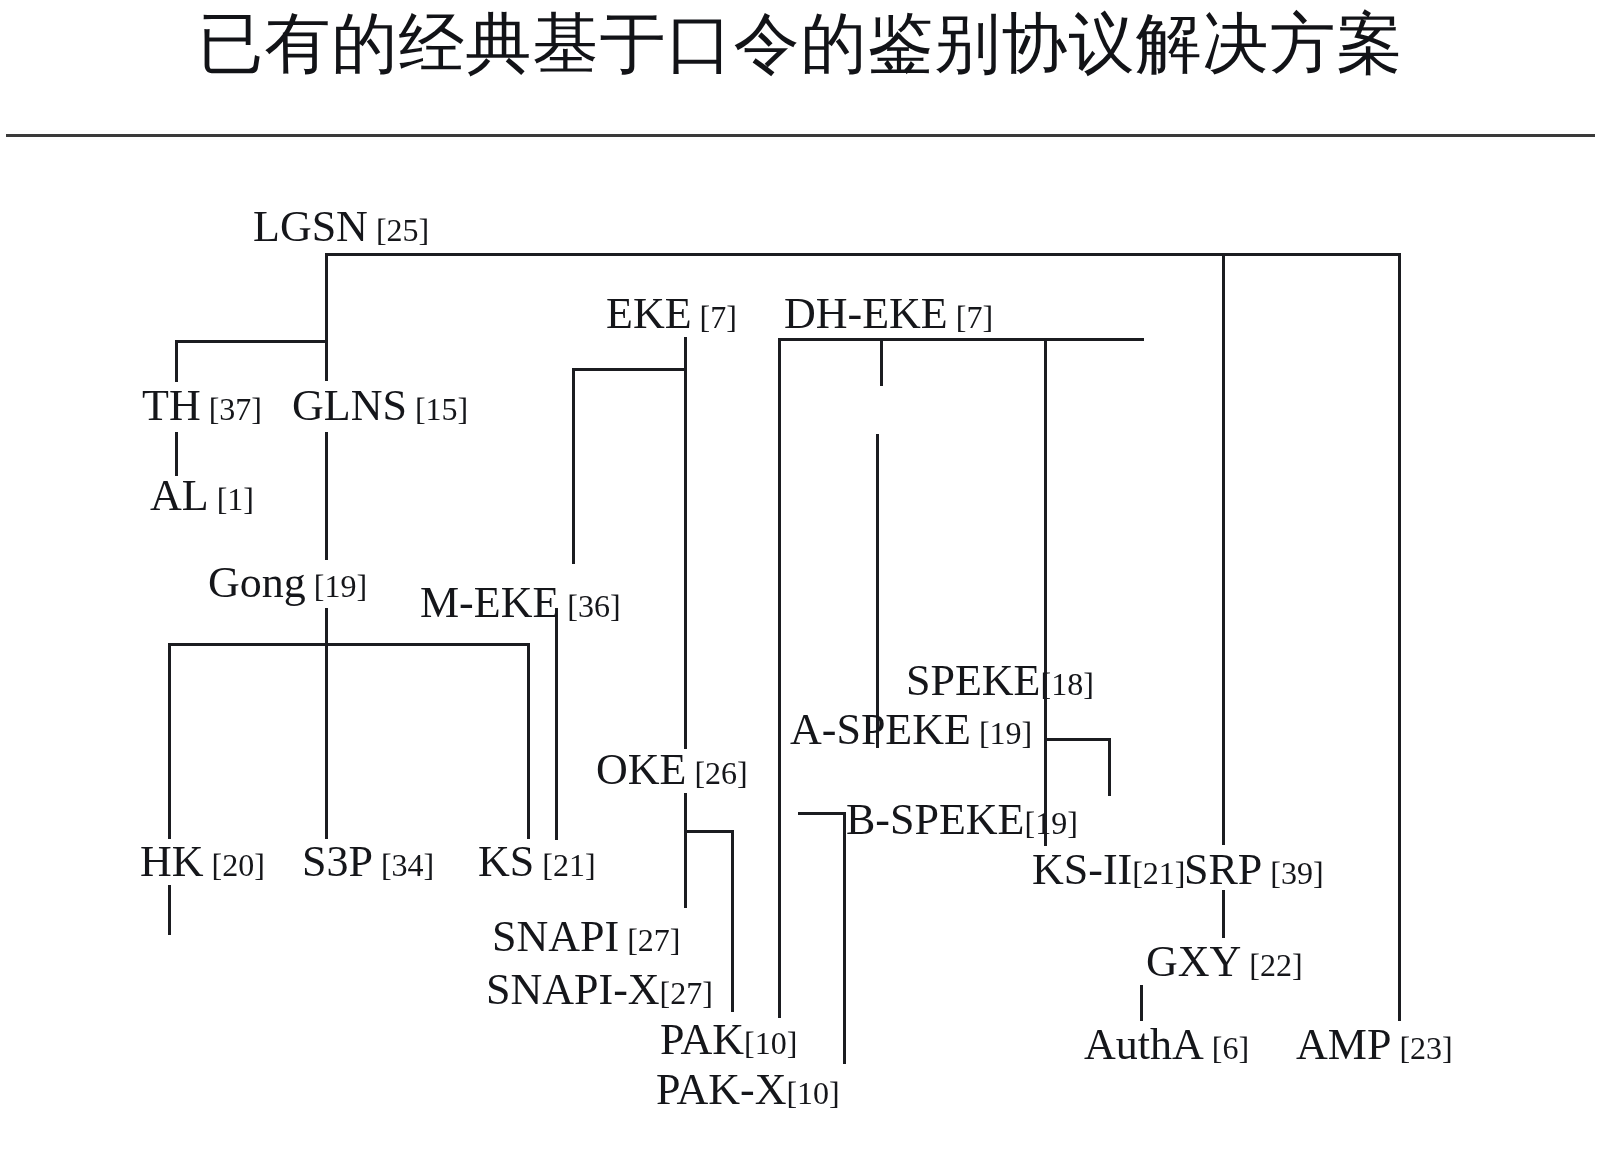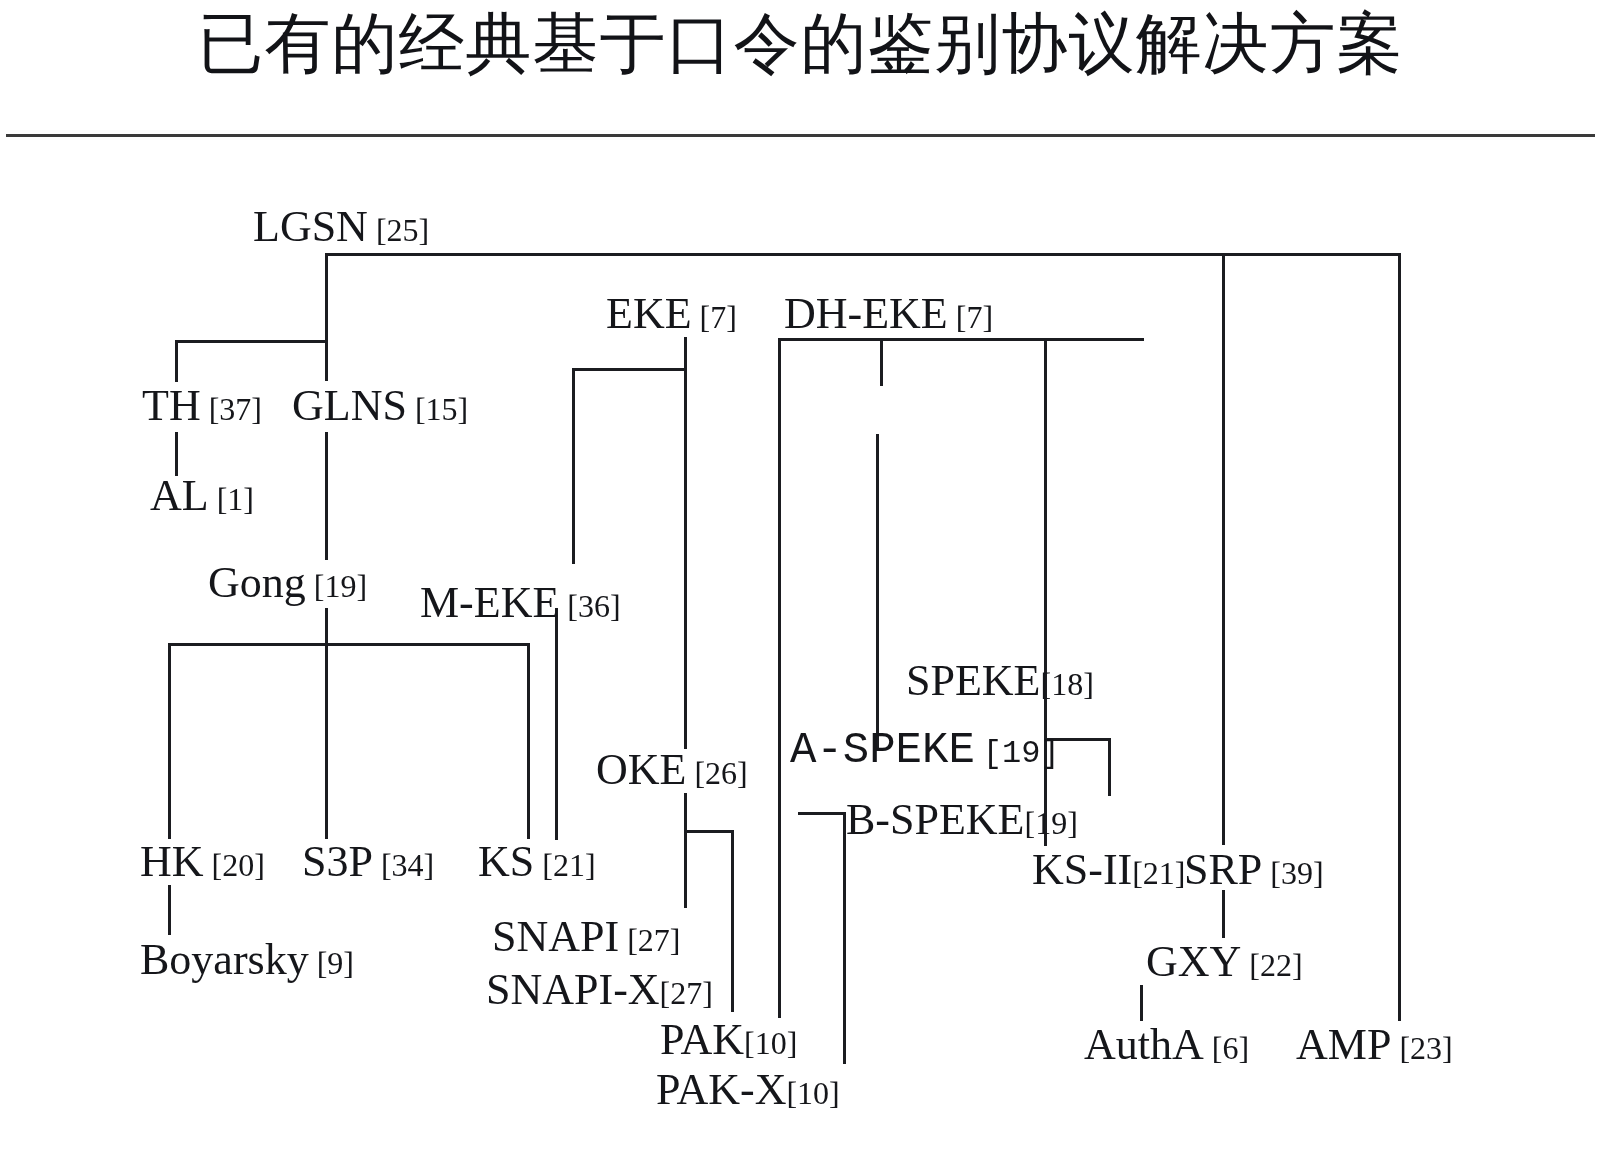--- a/index.html
+++ b/index.html
@@ -147,21 +147,21 @@
   </div>
 
   <div class="node" style="left:906px; top:659px;">
     <span>SPEKE</span><span class="ref">[18]</span>
   </div>
 
   <div class="node" style="left:596px; top:748px;">
     <span>OKE</span><span class="gap"></span><span class="ref">[26]</span>
   </div>
 
-  <div class="node" style="left:790px; top:728px;font-family:Liberation Mono, monospace;">
+  <div class="node" style="left:790px; top:708px;">
     <span>A-SPEKE</span><span class="gap"></span><span class="ref">[19]</span>
   </div>
 
   <div class="node" style="left:846px; top:798px;">
     <span>B-SPEKE</span><span class="ref">[19]</span>
   </div>
 
   <div class="node" style="left:140px; top:840px;">
     <span>HK</span><span class="gap"></span><span class="ref">[20]</span>
   </div>
@@ -179,23 +179,20 @@
   </div>
 
   <div class="node" style="left:1184px; top:848px;">
     <span>SRP</span><span class="gap"></span><span class="ref">[39]</span>
   </div>
 
   <div class="node" style="left:492px; top:915px;">
     <span>SNAPI</span><span class="gap"></span><span class="ref">[27]</span>
   </div>
 
-  <div class="node" style="left:140px; top:938px;">
-    <span>Boyarsky</span><span class="gap"></span><span class="ref">[9]</span>
-  </div>
 
   <div class="node" style="left:1146px; top:940px;">
     <span>GXY</span><span class="gap"></span><span class="ref">[22]</span>
   </div>
 
   <div class="node" style="left:486px; top:968px;">
     <span>SNAPI-X</span><span class="ref">[27]</span>
   </div>
 
   <div class="node" style="left:660px; top:1018px;">

